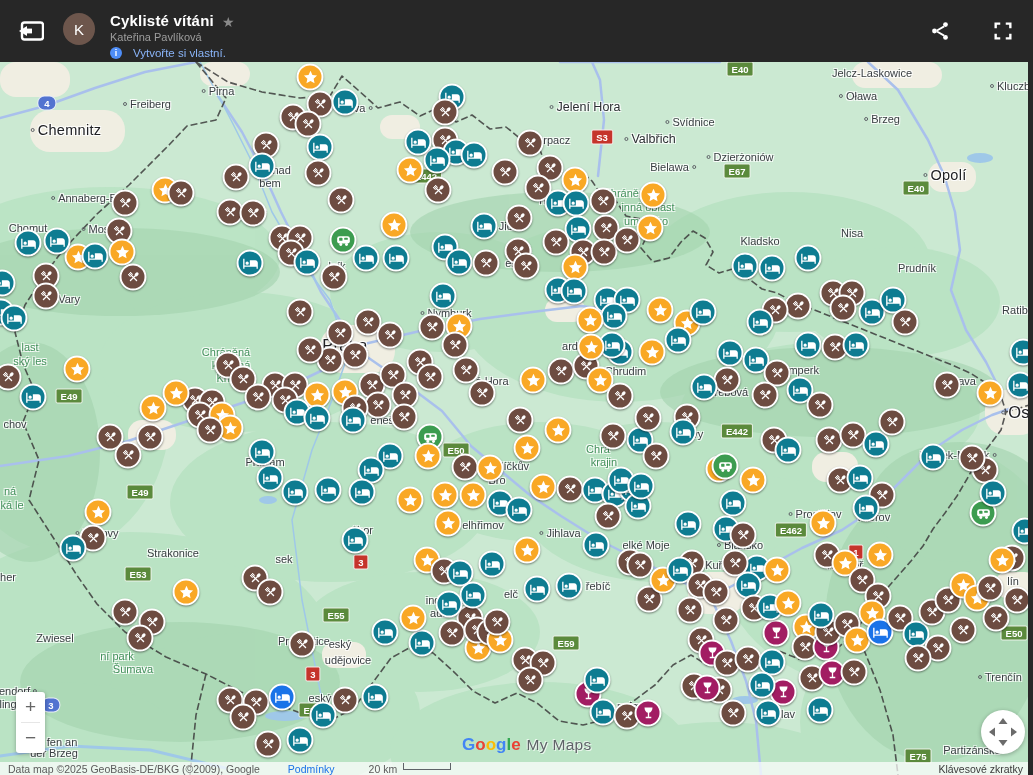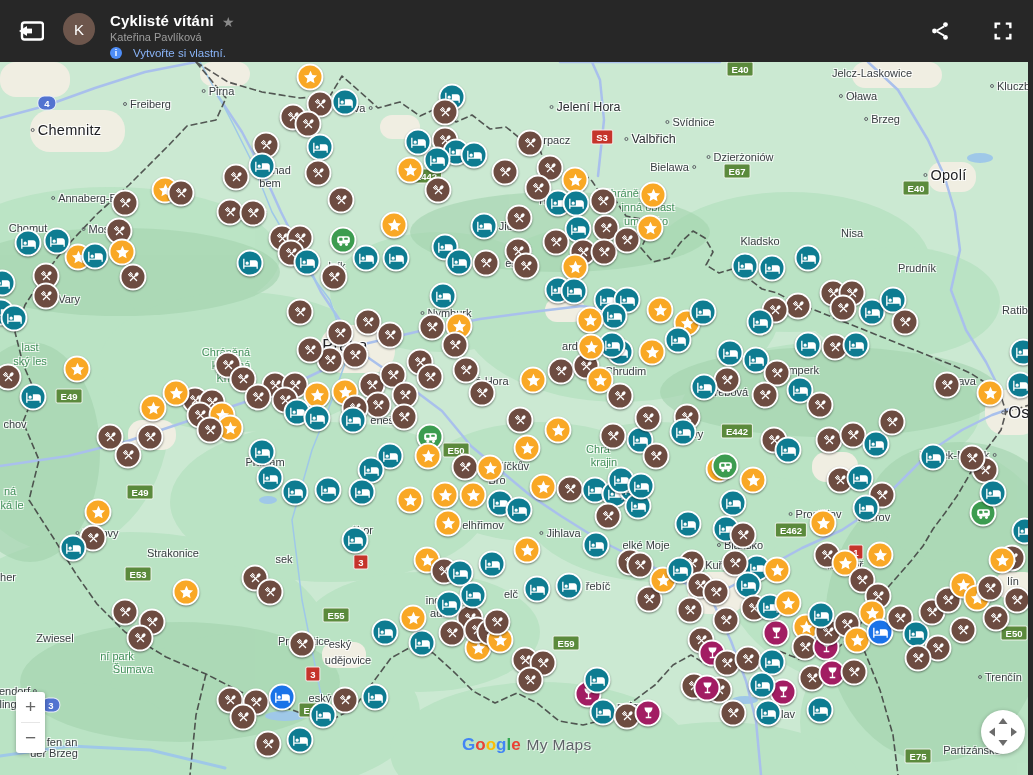--- a/index.html
+++ b/index.html
@@ -3406,14 +3406,21 @@
       </svg>
     </div>
 
     <div id="glogo-wrap">
       <div id="glogo">
         <span id="gword"><span style="color: rgb(66, 133, 244);">G</span><span style="color: rgb(234, 67, 53);">o</span><span style="color: rgb(251, 188, 5);">o</span><span style="color: rgb(66, 133, 244);">g</span><span style="color: rgb(52, 168, 83);">l</span><span style="color: rgb(234, 67, 53);">e</span></span>
         <span id="gsuffix">My Maps</span>
       </div>
     </div>
 
+    <div id="bottombar">
+      <span id="attr-text">Data map ©2025 GeoBasis-DE/BKG (©2009), Google</span>
+      <a id="terms-link">Podmínky</a>
+      <span id="scale-label">20 km</span>
+      <span id="scale-bar"></span>
+      <span id="kbd-short">Klávesové zkratky</span>
+    </div>
   </div>
 </div>
 
 </body></html>

